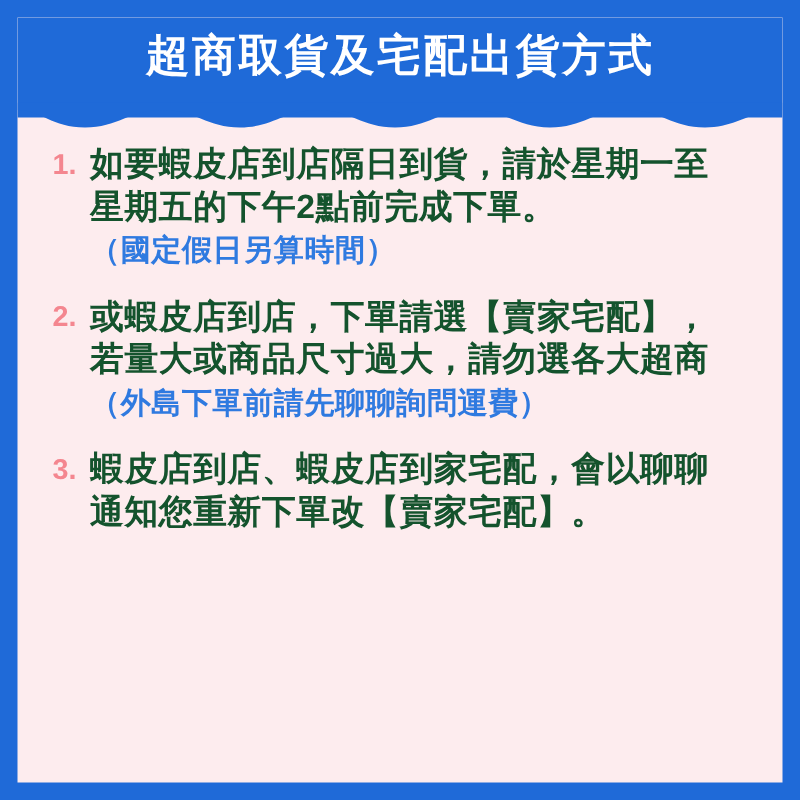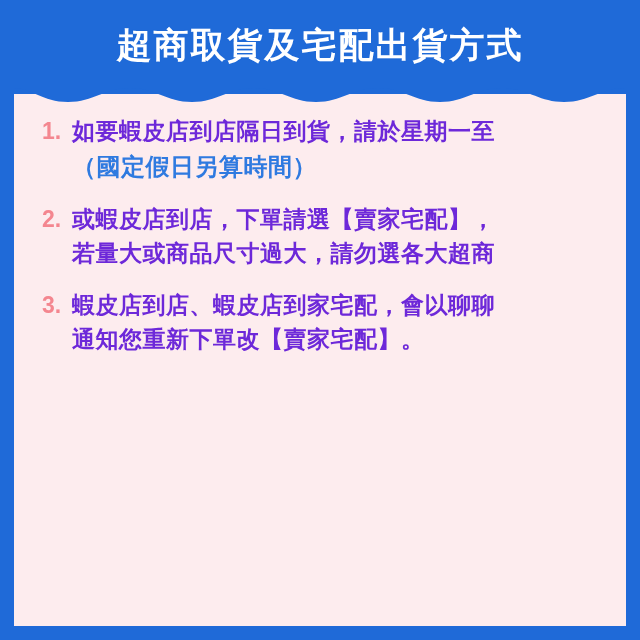--- a/index.html
+++ b/index.html
@@ -90,22 +90,22 @@
     font-size: 23px;
     font-weight: bold;
     line-height: 34px;
     text-align: left;
     padding-left: 4px;
   }
   .body {
     flex: 1 1 auto;
   }
   .main-text {
-    color: #6d28d9;
-    font-size: 23px;
+    color: #14532d;
+    font-size: 27px;
     font-weight: bold;
     line-height: 34px;
     letter-spacing: 0.5px;
   }
   .note {
     color: #2f7ae0;
     font-size: 24px;
     font-weight: bold;
     line-height: 34px;
     letter-spacing: 0.5px;
@@ -127,29 +127,31 @@
     <svg class="wave" viewBox="0 0 612 26" preserveAspectRatio="none">
       <path d="M0,0 L612,0 L612,6 C586,6 576,20 550,20 C524,20 514,6 488,6 C462,6 452,20 426,20 C400,20 390,6 364,6 C338,6 328,20 302,20 C276,20 266,6 240,6 C214,6 204,20 178,20 C152,20 142,6 116,6 C90,6 80,20 54,20 C28,20 18,6 0,6 Z" fill="#1f6ad8"></path>
     </svg>
 
     <div class="content">
 
       <div class="item">
         <div class="num">1.</div>
         <div class="body">
           <div class="main-text">如要蝦皮店到店隔日到貨，請於星期一至</div>
+          <div class="main-text">星期五的下午2點前完成下單。</div>
           <div class="note">（國定假日另算時間）</div>
         </div>
       </div>
 
       <div class="item">
         <div class="num">2.</div>
         <div class="body">
           <div class="main-text">或蝦皮店到店，下單請選【賣家宅配】，</div>
           <div class="main-text">若量大或商品尺寸過大，請勿選各大超商</div>
+          <div class="note">（外島下單前請先聊聊詢問運費）</div>
         </div>
       </div>
 
       <div class="item">
         <div class="num">3.</div>
         <div class="body">
           <div class="main-text">蝦皮店到店、蝦皮店到家宅配，會以聊聊</div>
           <div class="main-text">通知您重新下單改【賣家宅配】。</div>
         </div>
       </div>

